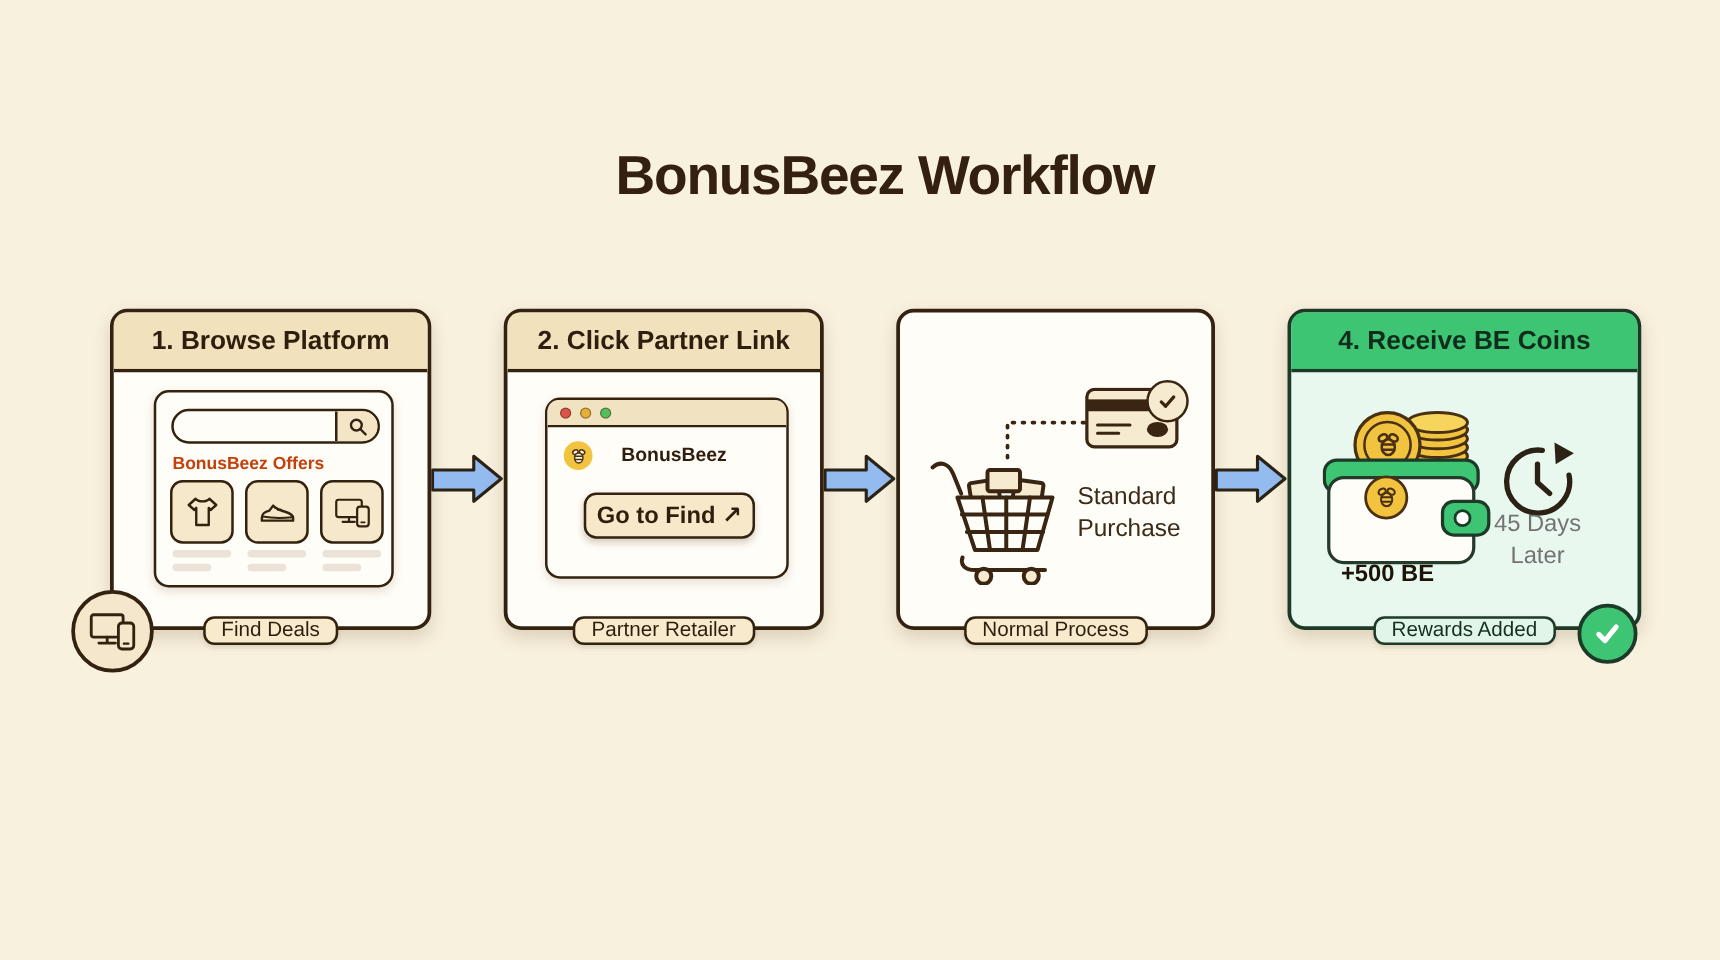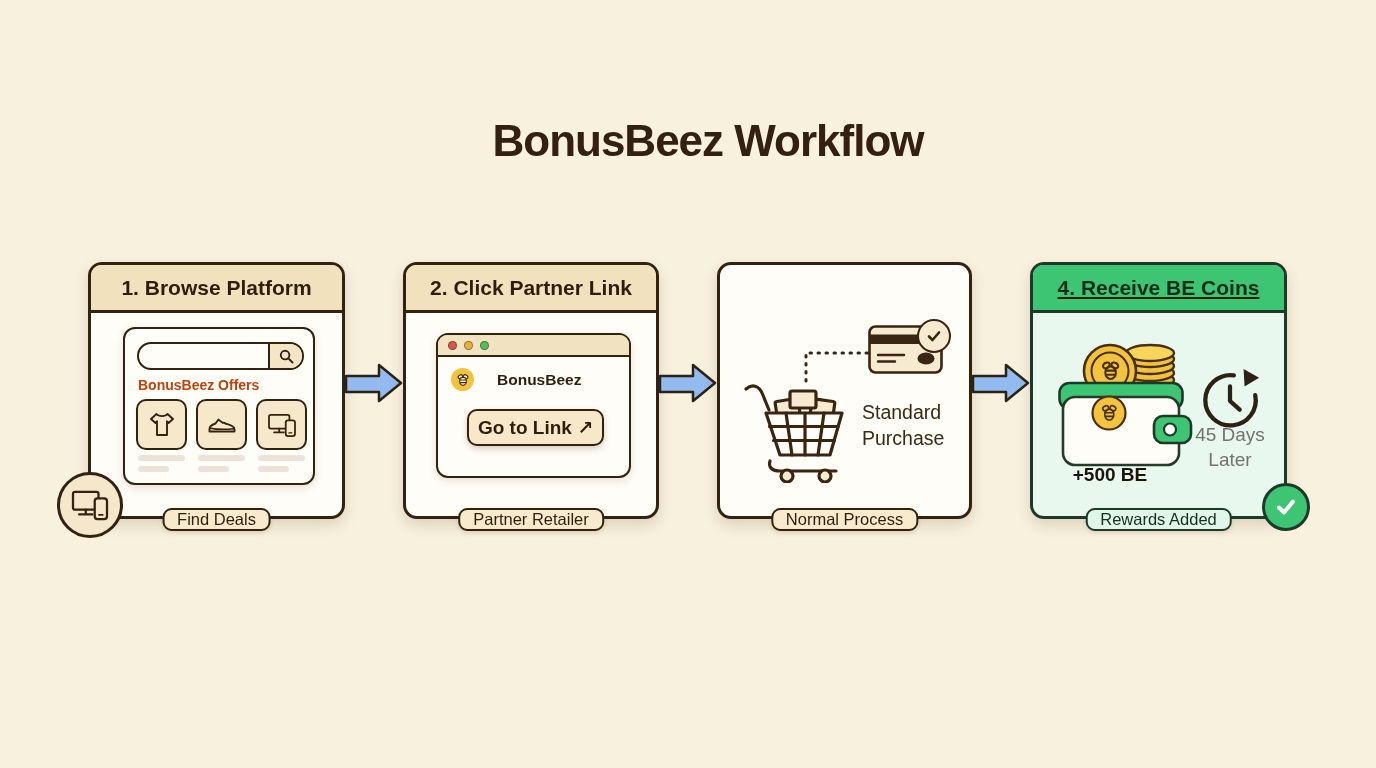--- a/index.html
+++ b/index.html
@@ -7,21 +7,21 @@
     width:1376px;height:768px;position:relative;overflow:hidden;
     background:#f8f1de;
     font-family:"Liberation Sans","DejaVu Sans",sans-serif;
     color:#2f1e0d;
   }
   .page-title{
     position:absolute;left:0;top:116px;width:1376px;text-align:center;
     font-size:44px;font-weight:bold;letter-spacing:-1px;color:#33200e;margin-left:20px;
   }
   .card{
-    position:absolute;top:262px;height:257px;background:#fffdf7;
+    position:absolute;top:247px;height:257px;background:#fffdf7;
     border:3px solid #33220f;border-radius:14px;
     box-shadow:0 6px 14px rgba(99,69,35,.18);box-sizing:border-box;
   }
   .card-header{
     height:45px;background:#f1e1bd;border-bottom:3px solid #33220f;
     border-radius:10px 10px 0 0;display:flex;align-items:center;justify-content:center;
     font-weight:bold;font-size:21px;color:#2f1e0d;
   }
   .card.green{background:#e9f8ee;border-color:#1d3a28;}
   .card.green .card-header{background:#3ec573;border-color:#1d3a28;color:#102c1b;}
@@ -128,21 +128,21 @@
           <g stroke="#4a3113" stroke-width="1.8" fill="none" stroke-linecap="round">
             <ellipse cx="8" cy="7" rx="3.4" ry="2.5" fill="#fdf6e4" transform="rotate(-28 8 7)"></ellipse>
             <ellipse cx="16" cy="7" rx="3.4" ry="2.5" fill="#fdf6e4" transform="rotate(28 16 7)"></ellipse>
             <ellipse cx="12" cy="14" rx="5" ry="6" fill="#fdf6e4"></ellipse>
             <path d="M7.4 12 L16.6 12 M7.8 16 L16.2 16"></path>
           </g>
         </svg>
       </div>
       <div style="font-size:15.5px;font-weight:bold;color:#2f1e0d;">BonusBeez</div>
     </div>
-    <div class="abs" style="left:29px;top:74px;width:137px;height:37px;background:#f6e8c8;border:2.5px solid #33220f;border-radius:10px;display:flex;align-items:center;justify-content:center;font-size:19px;font-weight:bold;color:#2f1e0d;box-sizing:border-box;box-shadow:0 3px 6px rgba(99,69,35,.25);">Go to Link ↗</div>
+    <div class="abs" style="left:29px;top:74px;width:137px;height:37px;background:#f6e8c8;border:2.5px solid #33220f;border-radius:10px;display:flex;align-items:center;justify-content:center;font-size:19px;font-weight:bold;color:#2f1e0d;box-sizing:border-box;box-shadow:0 3px 6px rgba(99,69,35,.25);">Go to Find ↗</div>
   </div>
 
   <div class="badge">Partner Retailer</div>
 </div>
 
 <svg class="arrow" style="left:659px;" viewBox="0 0 58 46">
   <path d="M1 16 L34 16 L34 5 L56 23 L34 41 L34 32 L1 32 Z" fill="#94bbef" stroke="#2a2214" stroke-width="2.5" stroke-linejoin="round"></path>
 </svg>
 
 <div class="card" style="left:717px;width:255px;">
@@ -182,21 +182,21 @@
 
   <div class="abs" style="left:142px;top:134px;width:115px;font-size:19.5px;line-height:1.35;font-weight:500;color:#3b2a17;">Standard Purchase</div>
 
   <div class="badge">Normal Process</div>
 </div>
 
 <svg class="arrow" style="left:972px;" viewBox="0 0 58 46">
   <path d="M1 16 L34 16 L34 5 L56 23 L34 41 L34 32 L1 32 Z" fill="#94bbef" stroke="#2a2214" stroke-width="2.5" stroke-linejoin="round"></path>
 </svg>
 
-<div class="card green" style="left:1030px;width:257px;text-decoration:underline;">
+<div class="card green" style="left:1030px;width:283px;">
   <div class="card-header">4. Receive BE Coins</div>
 
   <div class="abs" style="left:25px;top:78px;width:135px;height:128px;">
     <svg width="135" height="128" viewBox="0 0 135 128">
 
       <g stroke="#4a3012" stroke-width="2.4" fill="#f2c33e">
         <ellipse cx="92" cy="44" rx="24" ry="8"></ellipse>
         <ellipse cx="92" cy="37" rx="24" ry="8"></ellipse>
         <ellipse cx="92" cy="30" rx="24" ry="8"></ellipse>
         <ellipse cx="92" cy="23" rx="24" ry="8"></ellipse>

